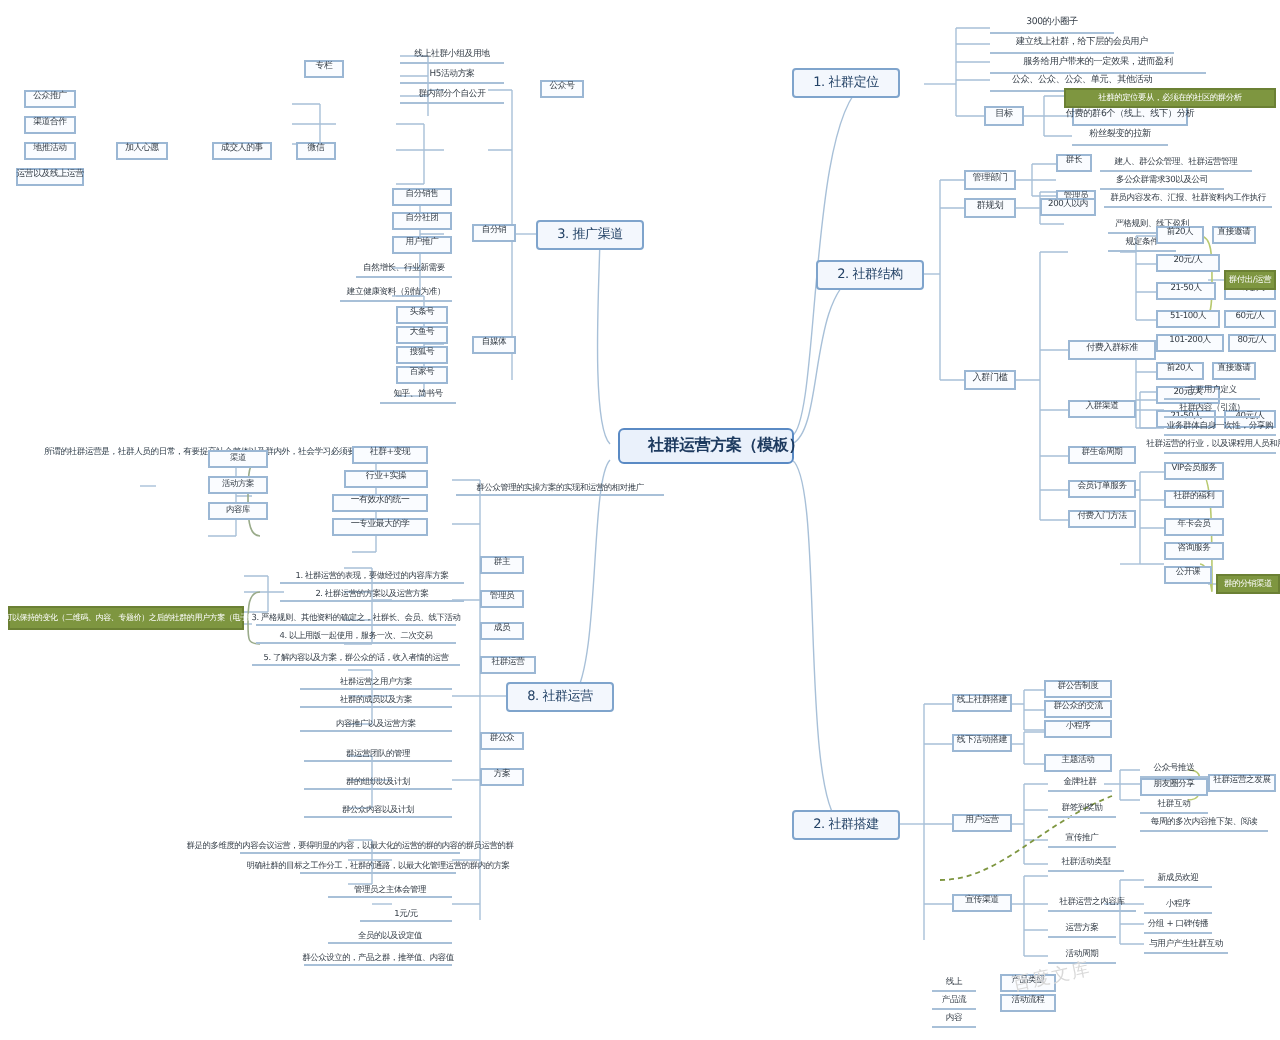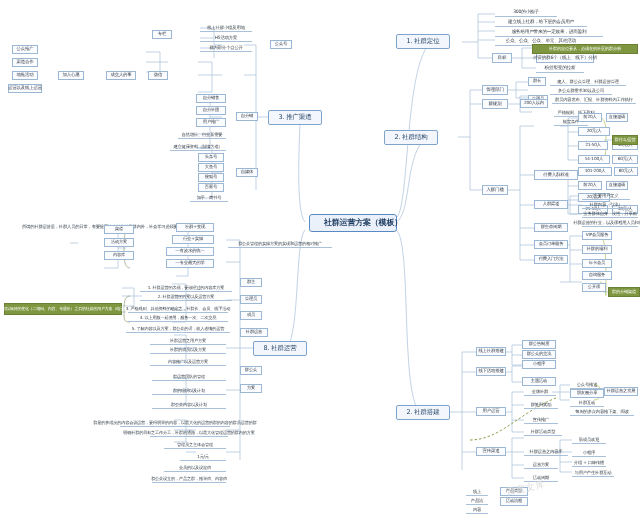--- a/index.html
+++ b/index.html
@@ -193,21 +193,21 @@
     </g>
 
     <g fill="none" stroke="#7e9640" stroke-width="0.9" stroke-dasharray="2.5,2">
       <path d="M470,440 C500,440 520,412 556,398"></path>
     </g>
   </svg>
 
   <div class="node root" style="left:309px;top:214px;width:88px;height:18px;font-size:8px;padding-left:20px;">社群运营方案（模板）</div>
 
   <div class="node main" style="left:396px;top:34px;width:54px;height:15px;font-size:6.5px;">1. 社群定位</div>
-  <div class="node main" style="left:384px;top:130px;width:54px;height:15px;font-size:6.5px;">2. 社群结构</div>
+  <div class="node main" style="left:408px;top:130px;width:54px;height:15px;font-size:6.5px;">2. 社群结构</div>
   <div class="node main" style="left:396px;top:405px;width:54px;height:15px;font-size:6.5px;">2. 社群搭建</div>
   <div class="node main" style="left:253px;top:341px;width:54px;height:15px;font-size:6.5px;">8. 社群运营</div>
   <div class="node main" style="left:268px;top:110px;width:54px;height:15px;font-size:6.5px;">3. 推广渠道</div>
 
   <div class="leaf" style="left:495px;top:7px;width:62px;height:10px;font-size:4.6px;">300的小圈子</div>
   <div class="leaf" style="left:495px;top:17px;width:92px;height:10px;font-size:4.6px;">建立线上社群，给下层的会员用户</div>
   <div class="leaf" style="left:495px;top:27px;width:108px;height:10px;font-size:4.6px;">服务给用户带来的一定效果，进而盈利</div>
   <div class="leaf" style="left:495px;top:36px;width:92px;height:10px;font-size:4.6px;">公众、公众、公众、单元、其他活动</div>
   <div class="leaf boxed" style="left:492px;top:53px;width:20px;height:10px;font-size:4.6px;">目标</div>
   <div class="leaf" style="left:536px;top:43px;width:48px;height:10px;font-size:4.6px;">本群的付费用户</div>

